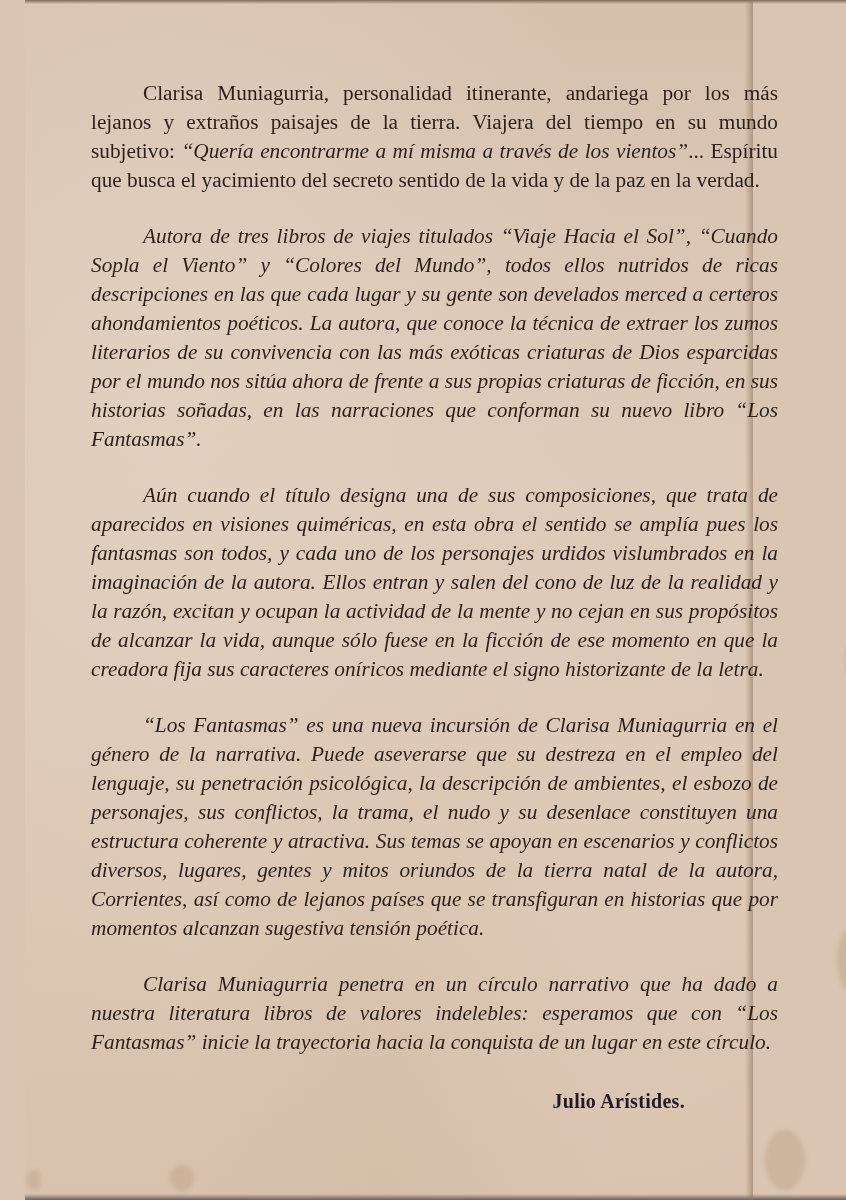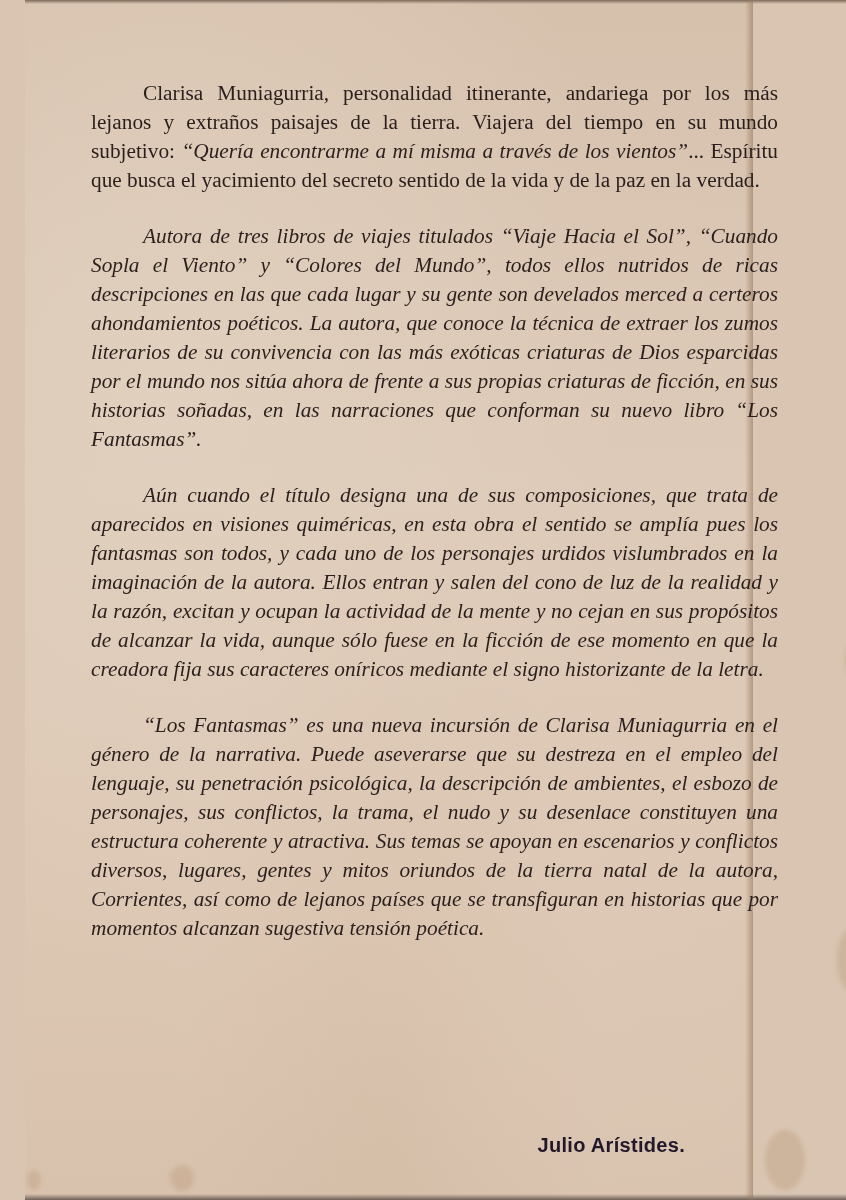--- a/index.html
+++ b/index.html
@@ -29,22 +29,22 @@
       text-align: justify;
       hyphens: manual;
     }
     .para { margin: 0; text-indent: 52px; }
     .para + .para { margin-top: 27px; font-style: italic; }
     .para.p2 { margin-top: 27px; }
     .para.p4 { margin-top: 27px; }
     .para.p5 { margin-top: 27px; }
     .para em { font-style: italic; }
     .signature {
-      position: absolute; right: 68px; top: 1134px;
-      font-family: Liberation Sans, sans-serif;
+      position: absolute; right: 68px; top: 1090px;
+      font-family: Liberation Serif, serif;
       font-weight: bold; font-size: 20px; letter-spacing: 0.3px;
       color: #22182a;
     }
   </style>
 </head>
 <body>
 
 <div class="page">
   <div class="edge-top"></div>
   <div class="edge-bottom"></div>
@@ -54,16 +54,17 @@
   <div class="stain" style="left:812px;top:930px;width:26px;height:60px;"></div>
   <div class="stain" style="left:740px;top:1130px;width:40px;height:60px;"></div>
   <div class="stain" style="left:145px;top:1165px;width:24px;height:26px;"></div>
   <div class="stain" style="left:2px;top:1170px;width:14px;height:20px;"></div>
 
   <div class="text-block">
     <p class="para p1"><span>Clarisa Muniagurria, personalidad itinerante, andariega por los más lejanos y extraños paisajes de la tierra. Viajera del tiempo en su mundo subjetivo: </span><em>“Quería encontrarme a mí misma a través de los vientos”</em><span>... Espíritu que busca el yacimiento del secreto sentido de la vida y de la paz en la verdad.</span></p>
     <p class="para p2">Autora de tres libros de viajes titulados “Viaje Hacia el Sol”, “Cuan­do Sopla el Viento” y “Colores del Mundo”, todos ellos nutridos de ricas descripciones en las que cada lugar y su gente son develados merced a certeros ahondamientos poéticos. La autora, que conoce la técnica de extraer los zumos literarios de su convivencia con las más exóticas criaturas de Dios esparcidas por el mundo nos sitúa ahora de frente a sus propias criaturas de ficción, en sus historias soñadas, en las narra­ciones que conforman su nuevo libro “Los Fantasmas”.</p>
     <p class="para p3">Aún cuando el título designa una de sus composiciones, que trata de aparecidos en visiones quiméricas, en esta obra el sentido se amplía pues los fantasmas son todos, y cada uno de los personajes urdidos vis­lumbrados en la imaginación de la autora. Ellos entran y salen del cono de luz de la realidad y la razón, excitan y ocupan la actividad de la mente y no cejan en sus propósitos de alcanzar la vida, aunque sólo fuese en la ficción de ese momento en que la creadora fija sus caracteres oníricos mediante el signo historizante de la letra.</p>
     <p class="para p4">“Los Fantasmas” es una nueva incursión de Clarisa Muniagurria en el género de la narrativa. Puede aseverarse que su destreza en el empleo del lenguaje, su penetración psicológica, la descripción de am­bientes, el esbozo de personajes, sus conflictos, la trama, el nudo y su desenlace constituyen una estructura coherente y atractiva. Sus temas se apoyan en escenarios y conflictos diversos, lugares, gentes y mitos oriundos de la tierra natal de la autora, Corrientes, así como de lejanos países que se transfiguran en historias que por momentos alcanzan sugestiva tensión poética.</p>
+    <p class="para p5">Clarisa Muniagurria penetra en un círculo narrativo que ha dado a nuestra literatura libros de valores indelebles: esperamos que con “Los Fantasmas” inicie la trayectoria hacia la conquista de un lugar en este círculo.</p>
   </div>
 
   <div class="signature">Julio Arístides.</div>
 </div>
 
 </body></html>

